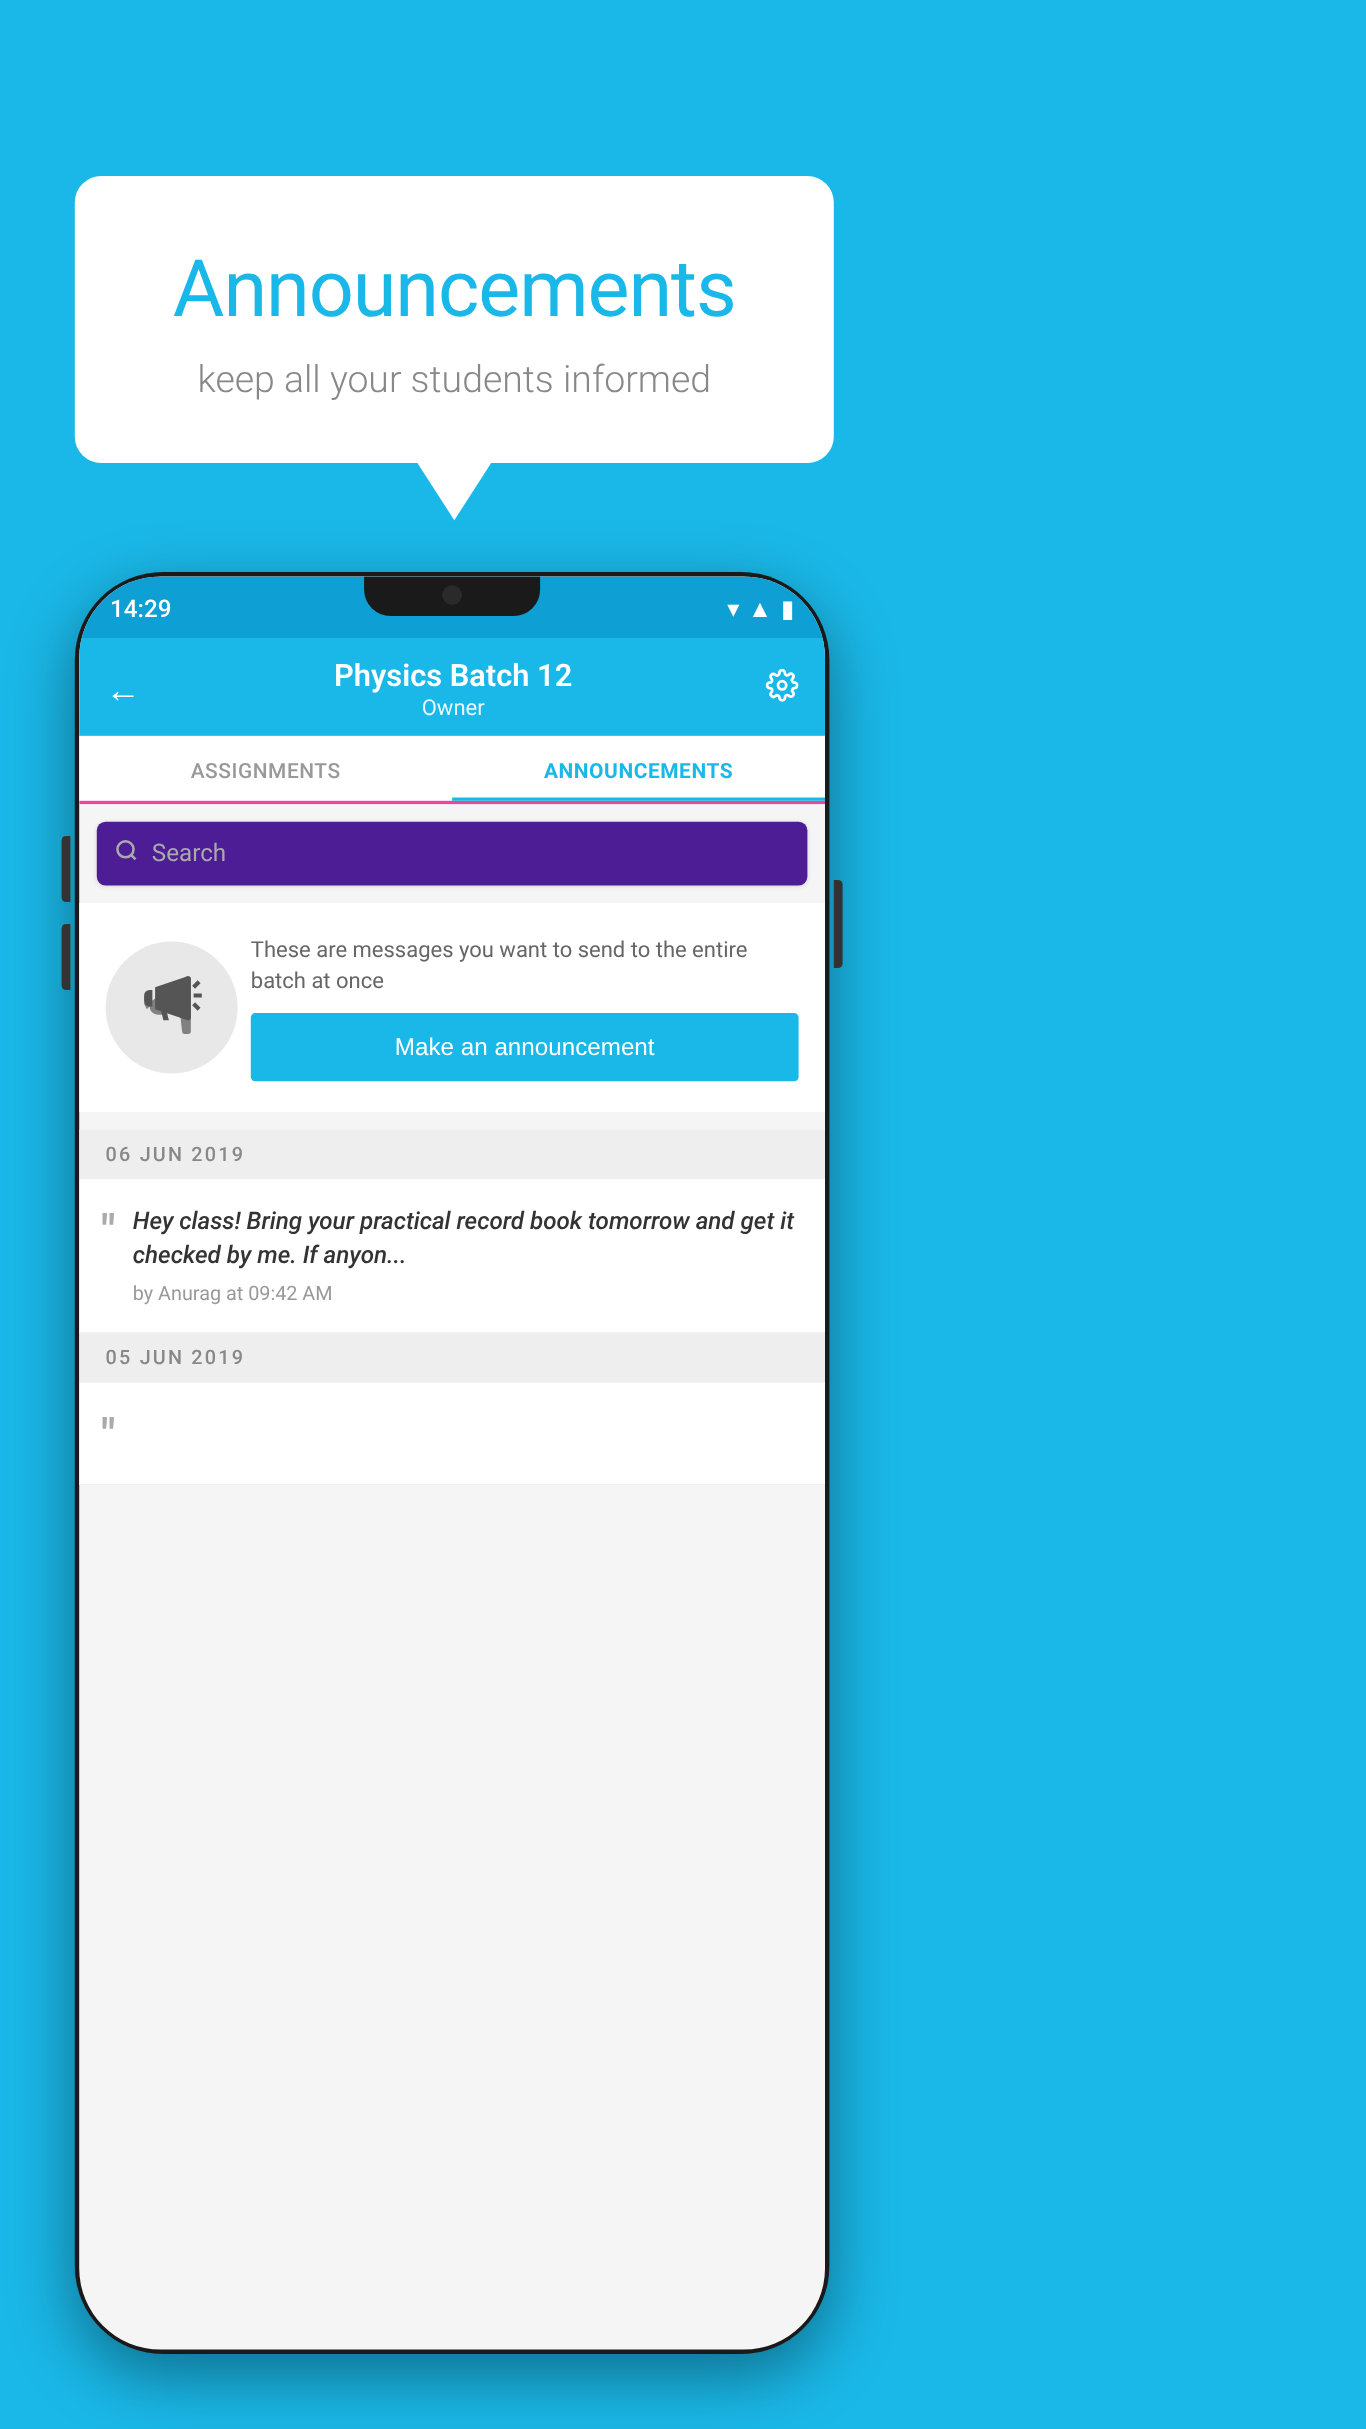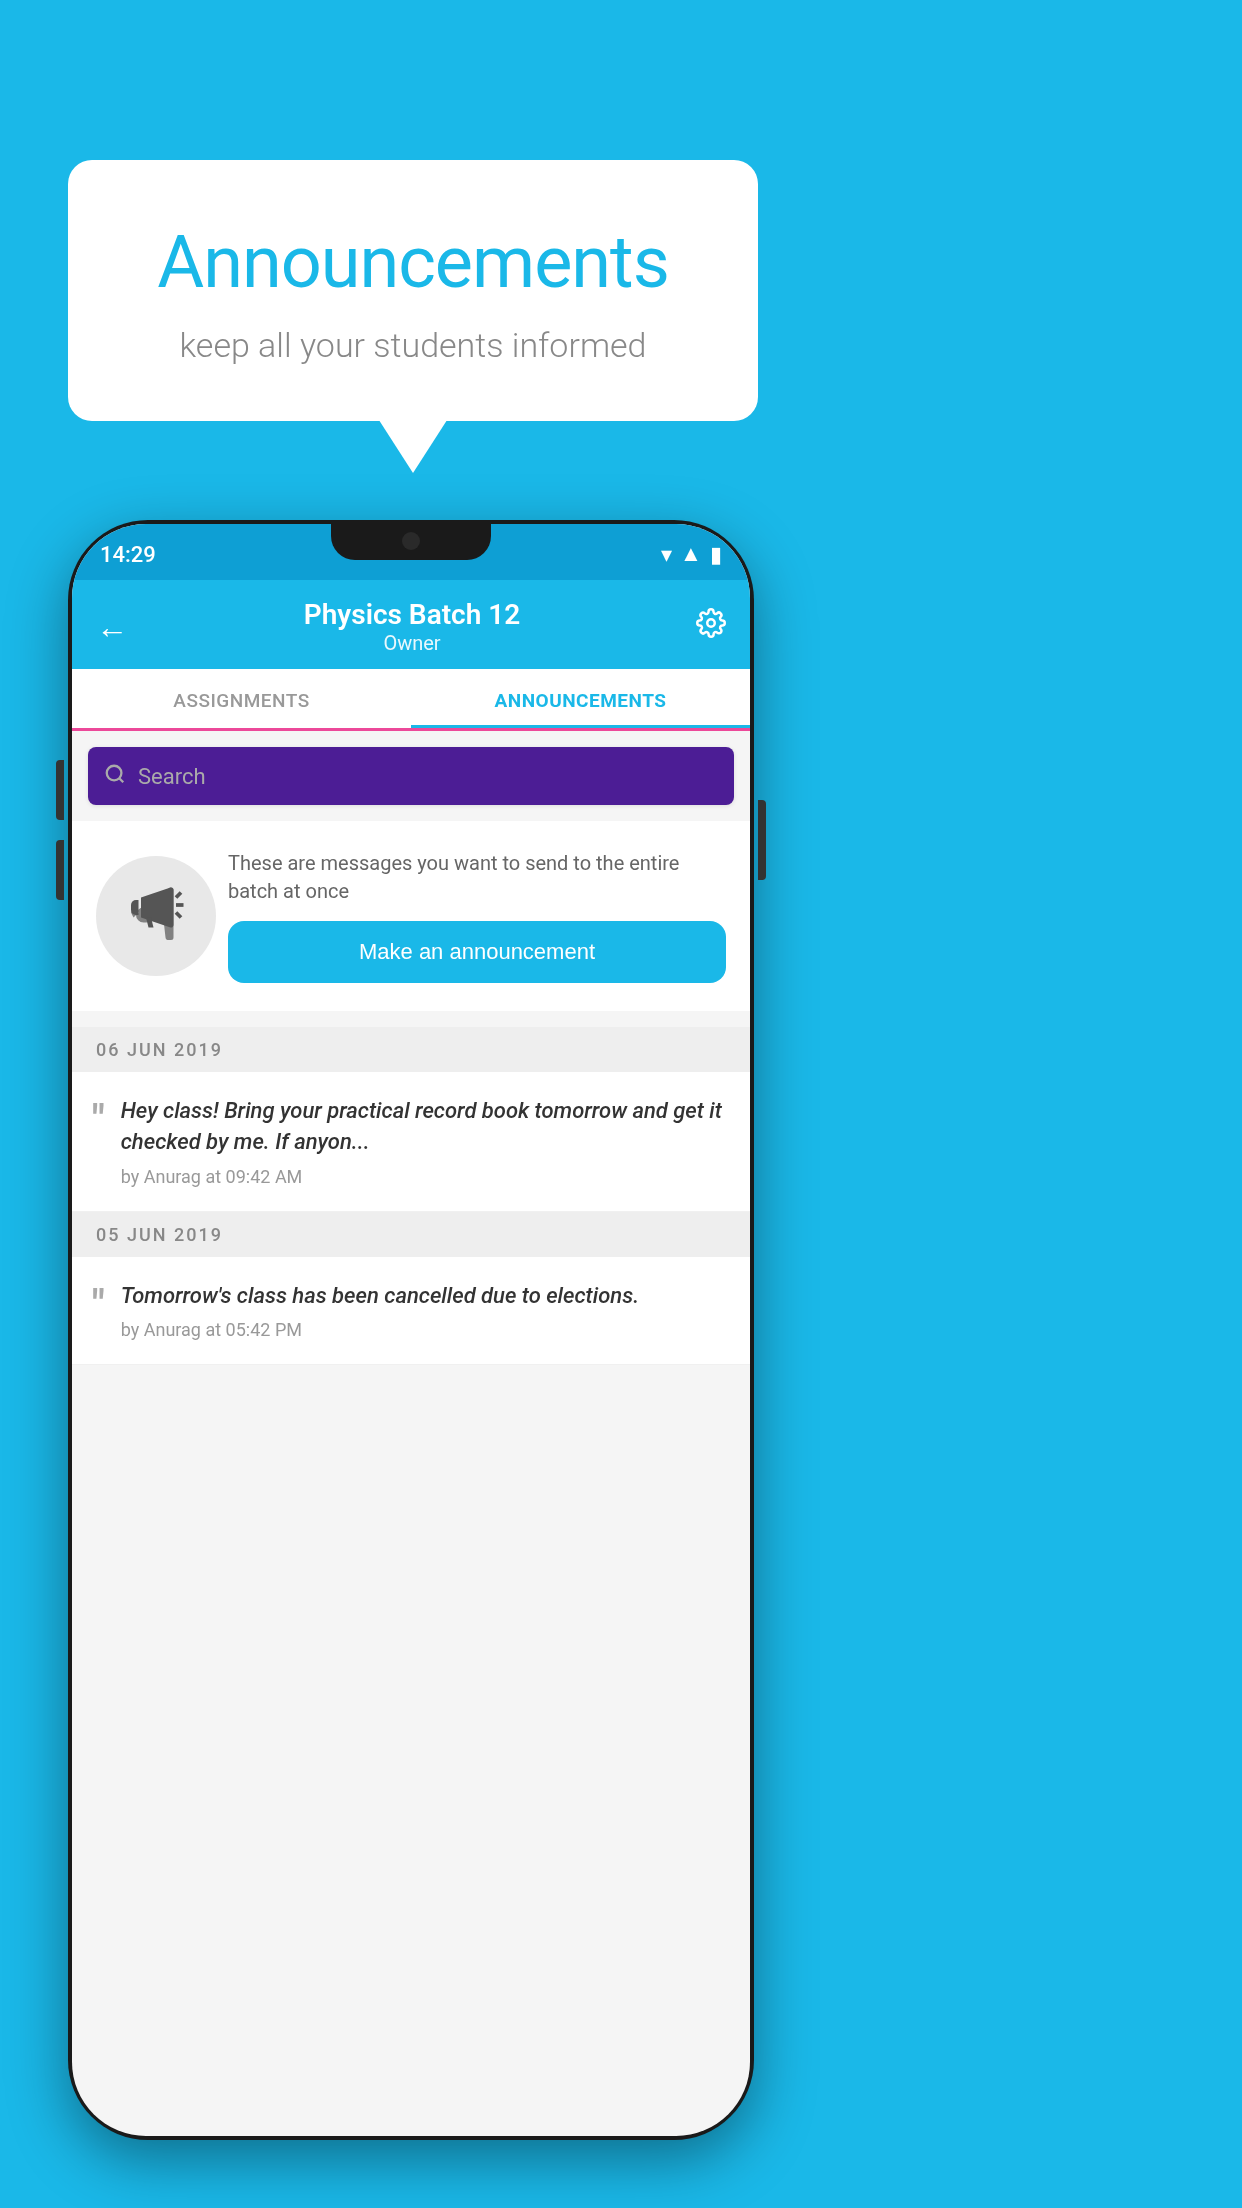--- a/index.html
+++ b/index.html
@@ -256,21 +256,21 @@
       font-size: 20px;
       color: #666;
       line-height: 1.4;
       margin-bottom: 16px;
     }
 
     .make-announcement-btn {
       background: #1ab8e8;
       color: white;
       border: none;
-      border-radius: 16px;
+      border-radius: 4px;
       padding: 18px 28px;
       font-size: 22px;
       cursor: pointer;
       width: 100%;
       font-weight: 500;
     }
 
     
     .date-separator {
       background: #eeeeee;
@@ -432,20 +432,16 @@
       <div>
         <div class="announcement-text">Hey class! Bring your practical record book tomorrow and get it checked by me. If anyon...</div>
         <div class="announcement-meta">by Anurag at 09:42 AM</div>
       </div>
     </div>
 
     <div class="date-separator">05  JUN  2019</div>
 
     <div class="announcement-item">
       <div class="quote-icon">"</div>
-      <div>
-        <div class="announcement-text">Tomorrow's class has been cancelled due to elections.</div>
-        <div class="announcement-meta">by Anurag at 05:42 PM</div>
-      </div>
     </div>
 
   </div>
 </div>
 
 </body></html>

